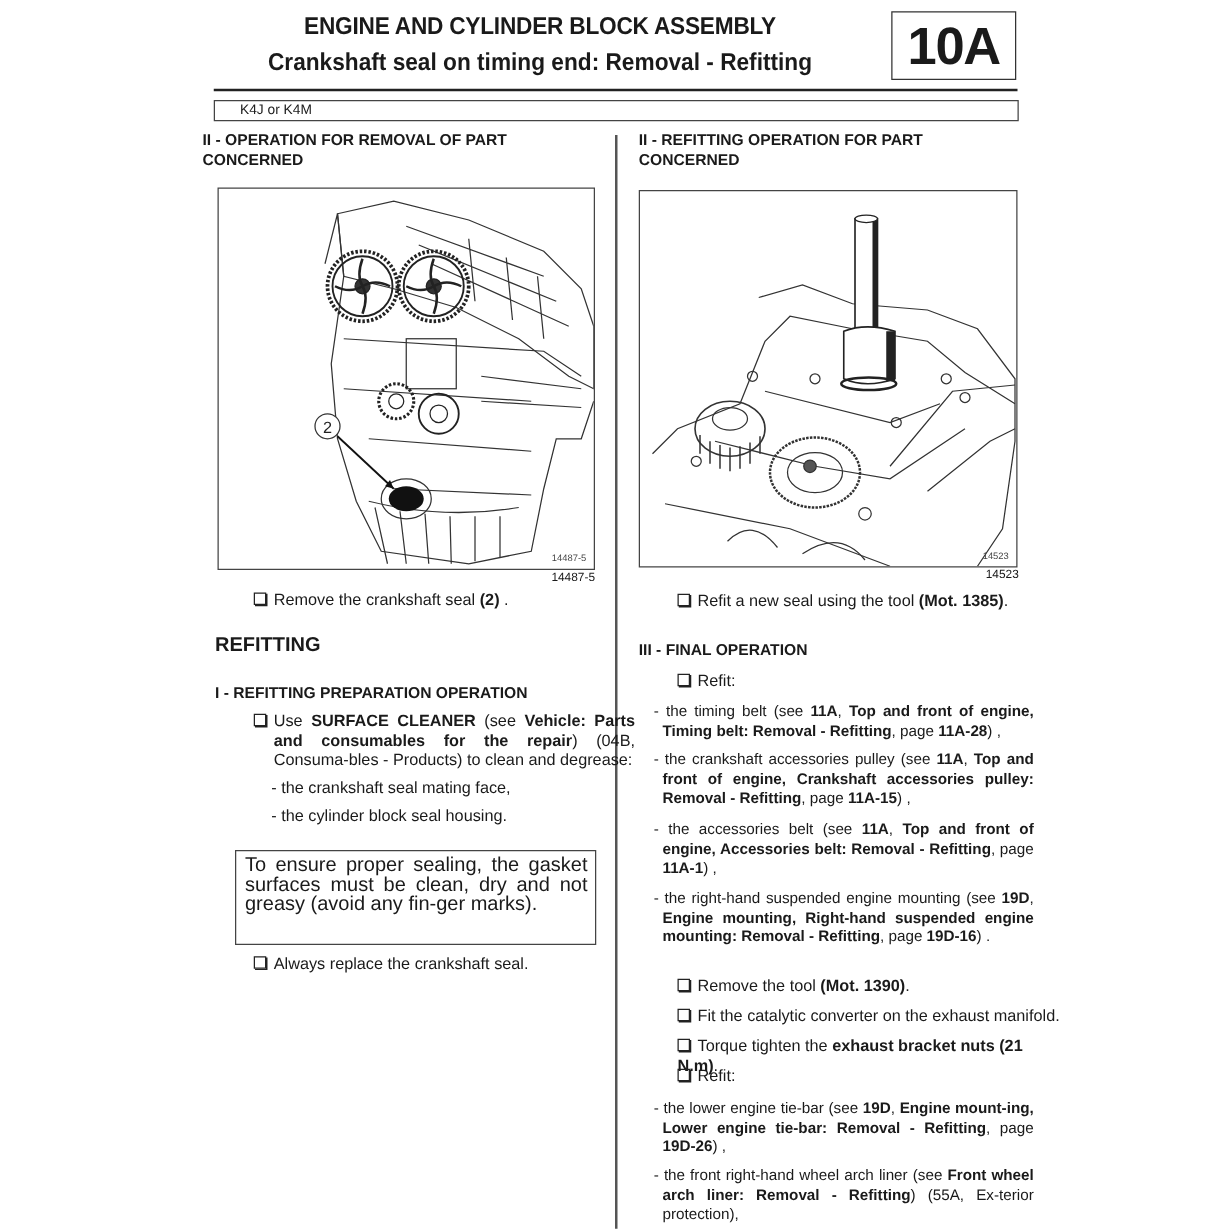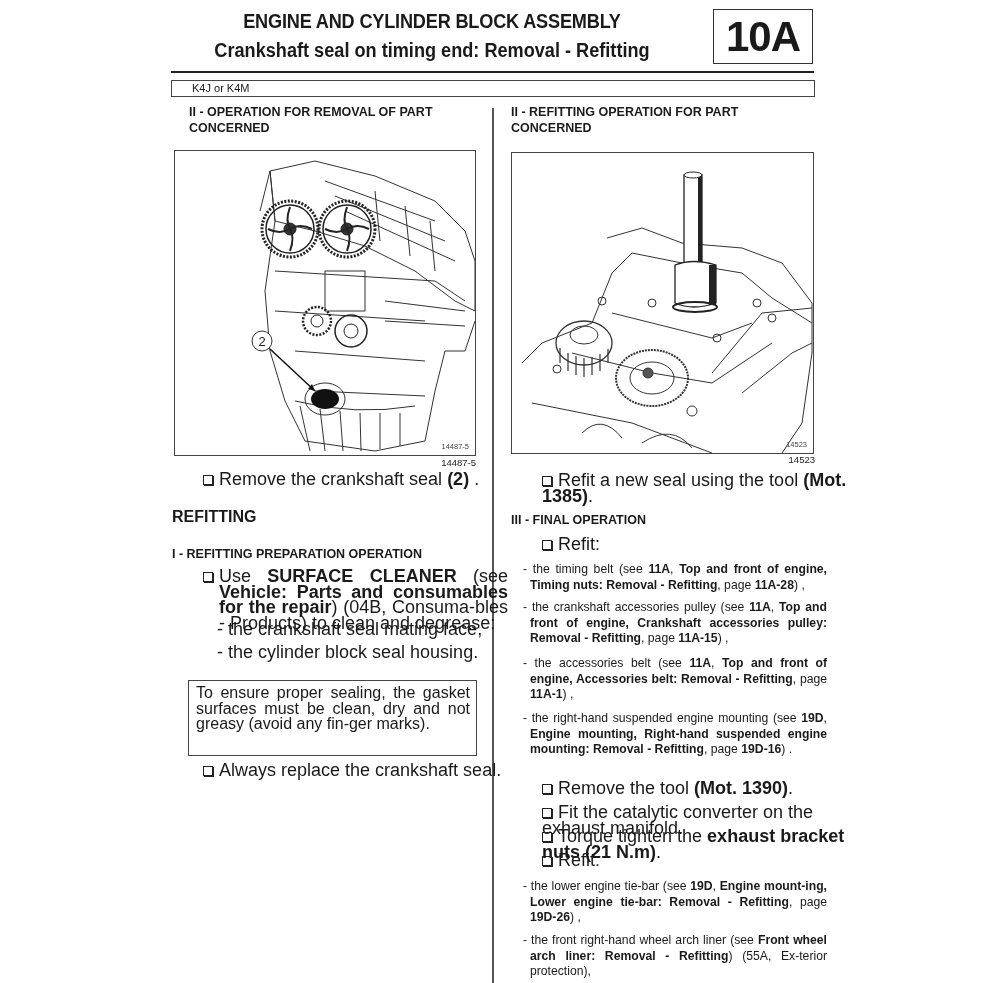--- a/index.html
+++ b/index.html
@@ -10,40 +10,40 @@
   .hdr-sub { left:172px; top:39px; width:520px; text-align:center; font-weight:bold; font-size:19.5px; transform:scaleX(0.93); transform-origin:center; }
   .chapter-box { left:713px; top:9px; width:100px; height:55px; border:1.5px solid #333; box-sizing:border-box;
                  display:flex; align-items:center; justify-content:center; font-weight:bold; font-size:42px; letter-spacing:-1px; }
   .rule { left:171px; top:71px; width:643px; height:2px; background:#222; }
   .engine-box { left:171px; top:80px; width:644px; height:17px; border:1px solid #444; box-sizing:border-box; font-size:11px; line-height:15px; padding-left:20px; }
   .col-divider { left:492px; top:108px; width:1.5px; height:880px; background:#555; }
   .sec-head { font-weight:bold; font-size:12.5px; line-height:16px; }
   .fig { border:1.2px solid #444; box-sizing:border-box; background:#fff; overflow:hidden; }
   .fig-ref-in { font-size:7.5px; color:#444; position:absolute; right:6px; bottom:4px; }
   .fig-ref-out { font-size:9.5px; text-align:right; }
-  .para { font-size:18px; line-height:15.5px;padding-left:31px; }
+  .para { font-size:13px; line-height:15.5px;padding-left:31px; }
   .chk { display:inline-block; width:8px; height:8px; border:1px solid #222; box-shadow:1px 1px 0 #222; margin-right:6px; vertical-align:0px; }
   .dash-item { font-size:12.2px; line-height:15.5px; padding-left:12px; text-indent:-7px; text-align:justify; }
   b { font-weight:bold; }
   .big-head { font-weight:bold; font-size:16px; }
   .warn { border:1.2px solid #444; box-sizing:border-box; padding:4px 6px 5px 7px; }
   .warn-title { font-weight:bold; font-size:12.5px; line-height:16px; }
   .warn-text { font-size:16px; line-height:15.5px; text-align:justify; }
 </style>
 </head>
 <body>
 
 <div class="abs hdr-title">ENGINE AND CYLINDER BLOCK ASSEMBLY</div>
 <div class="abs hdr-sub">Crankshaft seal on timing end: Removal - Refitting</div>
 <div class="abs chapter-box">10A</div>
 <div class="abs rule"></div>
 <div class="abs engine-box">K4J or K4M</div>
 <div class="abs col-divider"></div>
 
-<div class="abs sec-head" style="left:189px; top:104px; width:310px;">
+<div class="abs sec-head" style="left:162px; top:104px; width:310px;">
   <div>II - OPERATION FOR REMOVAL OF PART</div>
   <div>CONCERNED</div>
 </div>
 
 <div class="abs fig" style="left:174px; top:150px; width:302px; height:306px;">
   <svg width="302" height="306" viewBox="0 0 302 306">
     <g fill="none" stroke="#333" stroke-width="1">
 
       <path d="M95 20 L140 10 L200 25 L260 50 L290 80 L300 110 L300 160 L280 150 L240 120 L190 95 L140 80 L100 70 Z"></path>
       <path d="M150 30 L260 70 M160 45 L270 90 M170 60 L280 110 M200 40 L205 90 M230 55 L235 105 M255 70 L260 120"></path>
@@ -156,21 +156,21 @@
   <span class="chk"></span><span>Refit a new seal using the tool </span><b>(Mot. 1385)</b><span>.</span>
 </div>
 
 <div class="abs sec-head" style="left:511px; top:512px; width:310px;">III - FINAL OPERATION</div>
 
 <div class="abs para" style="left:511px; top:537px; width:310px;">
   <span class="chk"></span><span>Refit:</span>
 </div>
 
 <div class="abs dash-item" style="left:518px; top:562px; width:297px;">
-  <span>- the timing belt (see </span><b>11A</b><span>, </span><b>Top and front of engine, Timing nuts: Removal - Refitting</b><span>, page </span><b>11A-28</b><span>) ,</span>
+  <span>- the timing belt (see </span><b>11A</b><span>, </span><b>Top and front of engine, Timing belt: Removal - Refitting</b><span>, page </span><b>11A-28</b><span>) ,</span>
 </div>
 
 <div class="abs dash-item" style="left:518px; top:600px; width:297px;">
   <span>- the crankshaft accessories pulley (see </span><b>11A</b><span>, </span><b>Top and front of engine, Crankshaft accessories pulley: Removal - Refitting</b><span>, page </span><b>11A-15</b><span>) ,</span>
 </div>
 
 <div class="abs dash-item" style="left:518px; top:656px; width:297px;">
   <span>- the accessories belt (see </span><b>11A</b><span>, </span><b>Top and front of engine, Accessories belt: Removal - Refitting</b><span>, page </span><b>11A-1</b><span>) ,</span>
 </div>
 

